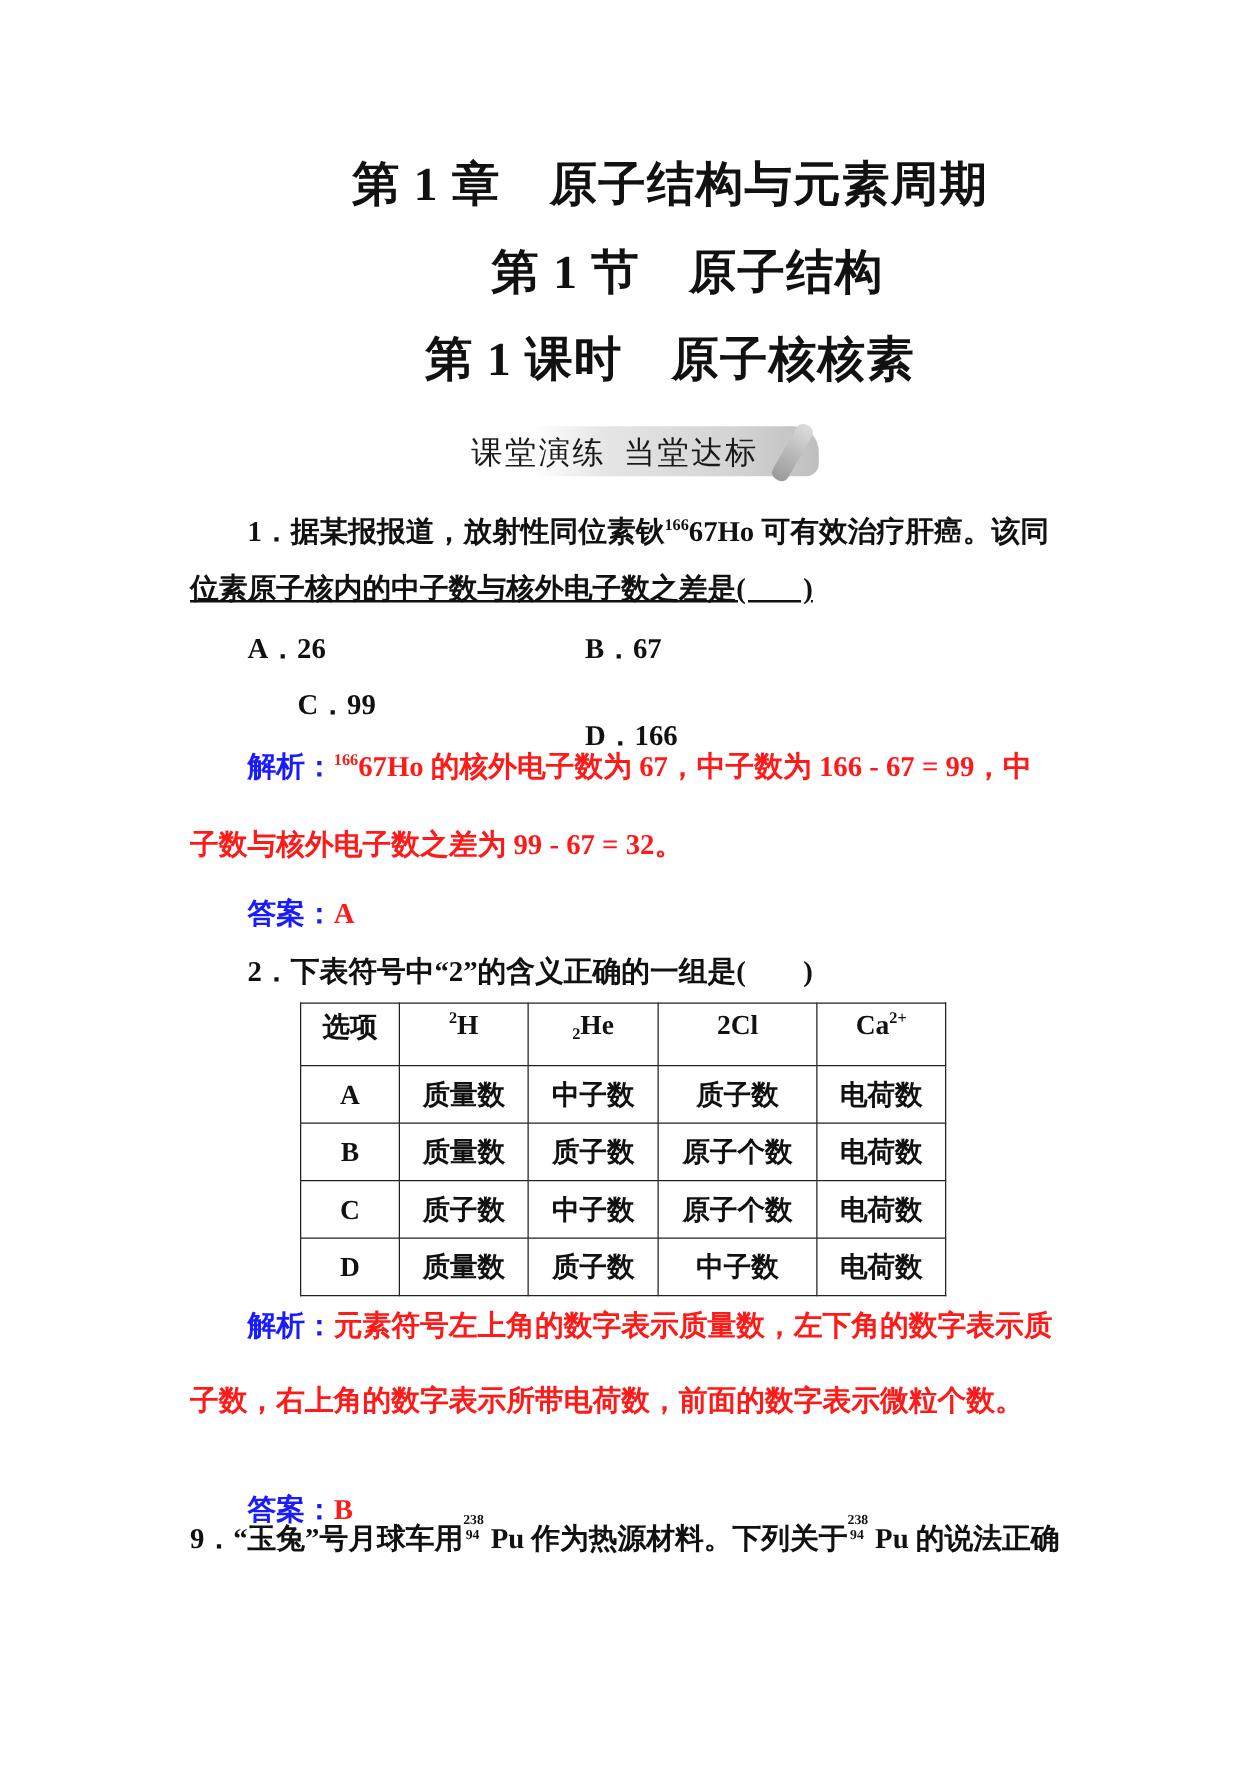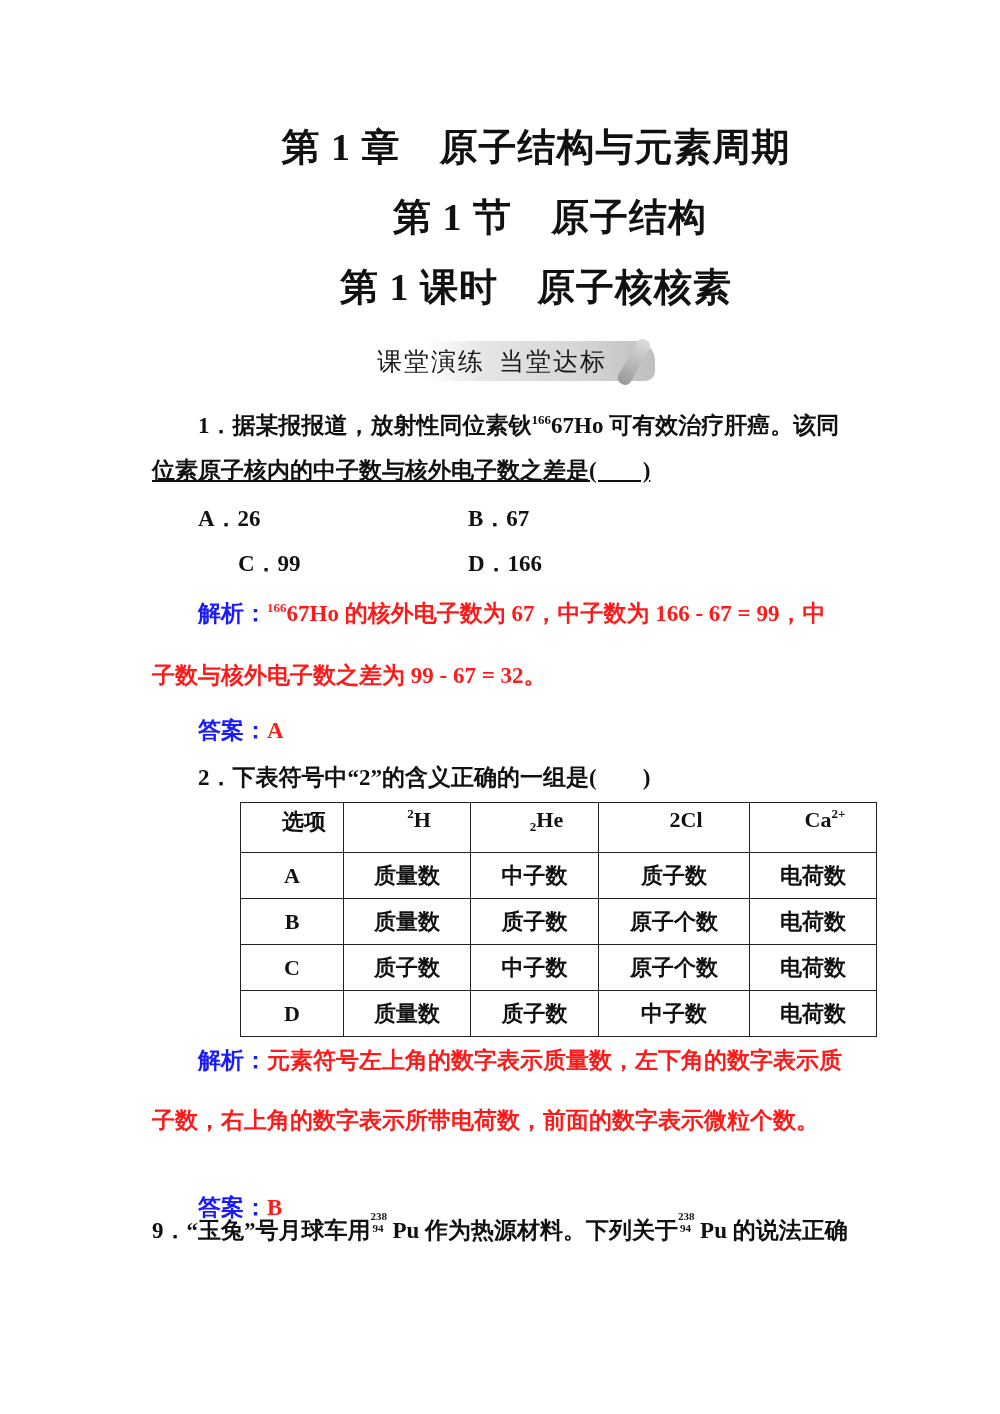--- a/index.html
+++ b/index.html
@@ -21,41 +21,41 @@
     .blue { color: #1a1aff; }
     .red { color: #ff1a1a; }
     sup { font-size: 13px; vertical-align: 9px; line-height: 0; }
     sub { font-size: 13px; vertical-align: -4px; line-height: 0; }
     .stack { display: inline-block; position: relative; width: 22px; height: 20px; vertical-align: 2px; font-size: 11px; }
     .stack .s-top { position: absolute; left: 0; top: -6px; }
     .stack .s-bot { position: absolute; left: 2px; top: 6px; }
     table { position: absolute; left: 240px; top: 802px; border-collapse: collapse; }
     td { border: 1.5px solid #222; height: 45px; text-align: center; font-size: 22px; font-weight: bold; padding: 0; }
     td.c0 { width: 78px; } td.c1 { width: 102px; } td.c2 { width: 103px; } td.c3 { width: 126px; } td.c4 { width: 102px; }
-    tr.hdr td { vertical-align: top; padding-top: 4px; padding-left: 24px; }
+    tr.hdr td { vertical-align: top; padding-top: 4px; }
   </style>
 </head>
 <body>
 
 <div class="title t1">第 1 章　原子结构与元素周期</div>
 <div class="title t2">第 1 节　原子结构</div>
 <div class="title t3">第 1 课时　原子核核素</div>
 
 <div class="banner">
   <div class="banner-bg"></div>
   <div class="banner-brush"></div>
   <div class="banner-text"><span>课堂演练</span><span class="gap"></span><span>当堂达标</span></div>
 </div>
 
 <div class="line" style="left:198px; top:410px;"><span>1．据某报报道，放射性同位素钬</span><sup>166</sup><span>67Ho</span><span> 可有效治疗肝癌。该同</span></div>
 <div class="line" style="left:152px; top:455px;text-decoration:underline;">位素原子核内的中子数与核外电子数之差是(　　)</div>
 <div class="line" style="left:198px; top:503px;">A．26</div>
 <div class="line" style="left:468px; top:503px;">B．67</div>
 <div class="line" style="left:198px; top:548px;margin-left:40px;">C．99</div>
-<div class="line" style="left:468px; top:548px;font-family:Liberation Serif, serif;">D．166</div>
+<div class="line" style="left:468px; top:573px;font-family:Liberation Serif, serif;">D．166</div>
 
 <div class="line" style="left:198px; top:598px;"><span class="blue">解析：</span><span class="red"><sup>166</sup><span>67Ho 的核外电子数为 67，中子数为 166 - 67 = 99，中</span></span></div>
 <div class="line red" style="left:152px; top:660px;">子数与核外电子数之差为 99 - 67 = 32。</div>
 <div class="line" style="left:198px; top:715px;"><span class="blue">答案：</span><span class="red">A</span></div>
 
 <div class="line" style="left:198px; top:762px;">2．下表符号中“2”的含义正确的一组是(　　)</div>
 
 <table>
   <tbody>
       <tr class="hdr">

